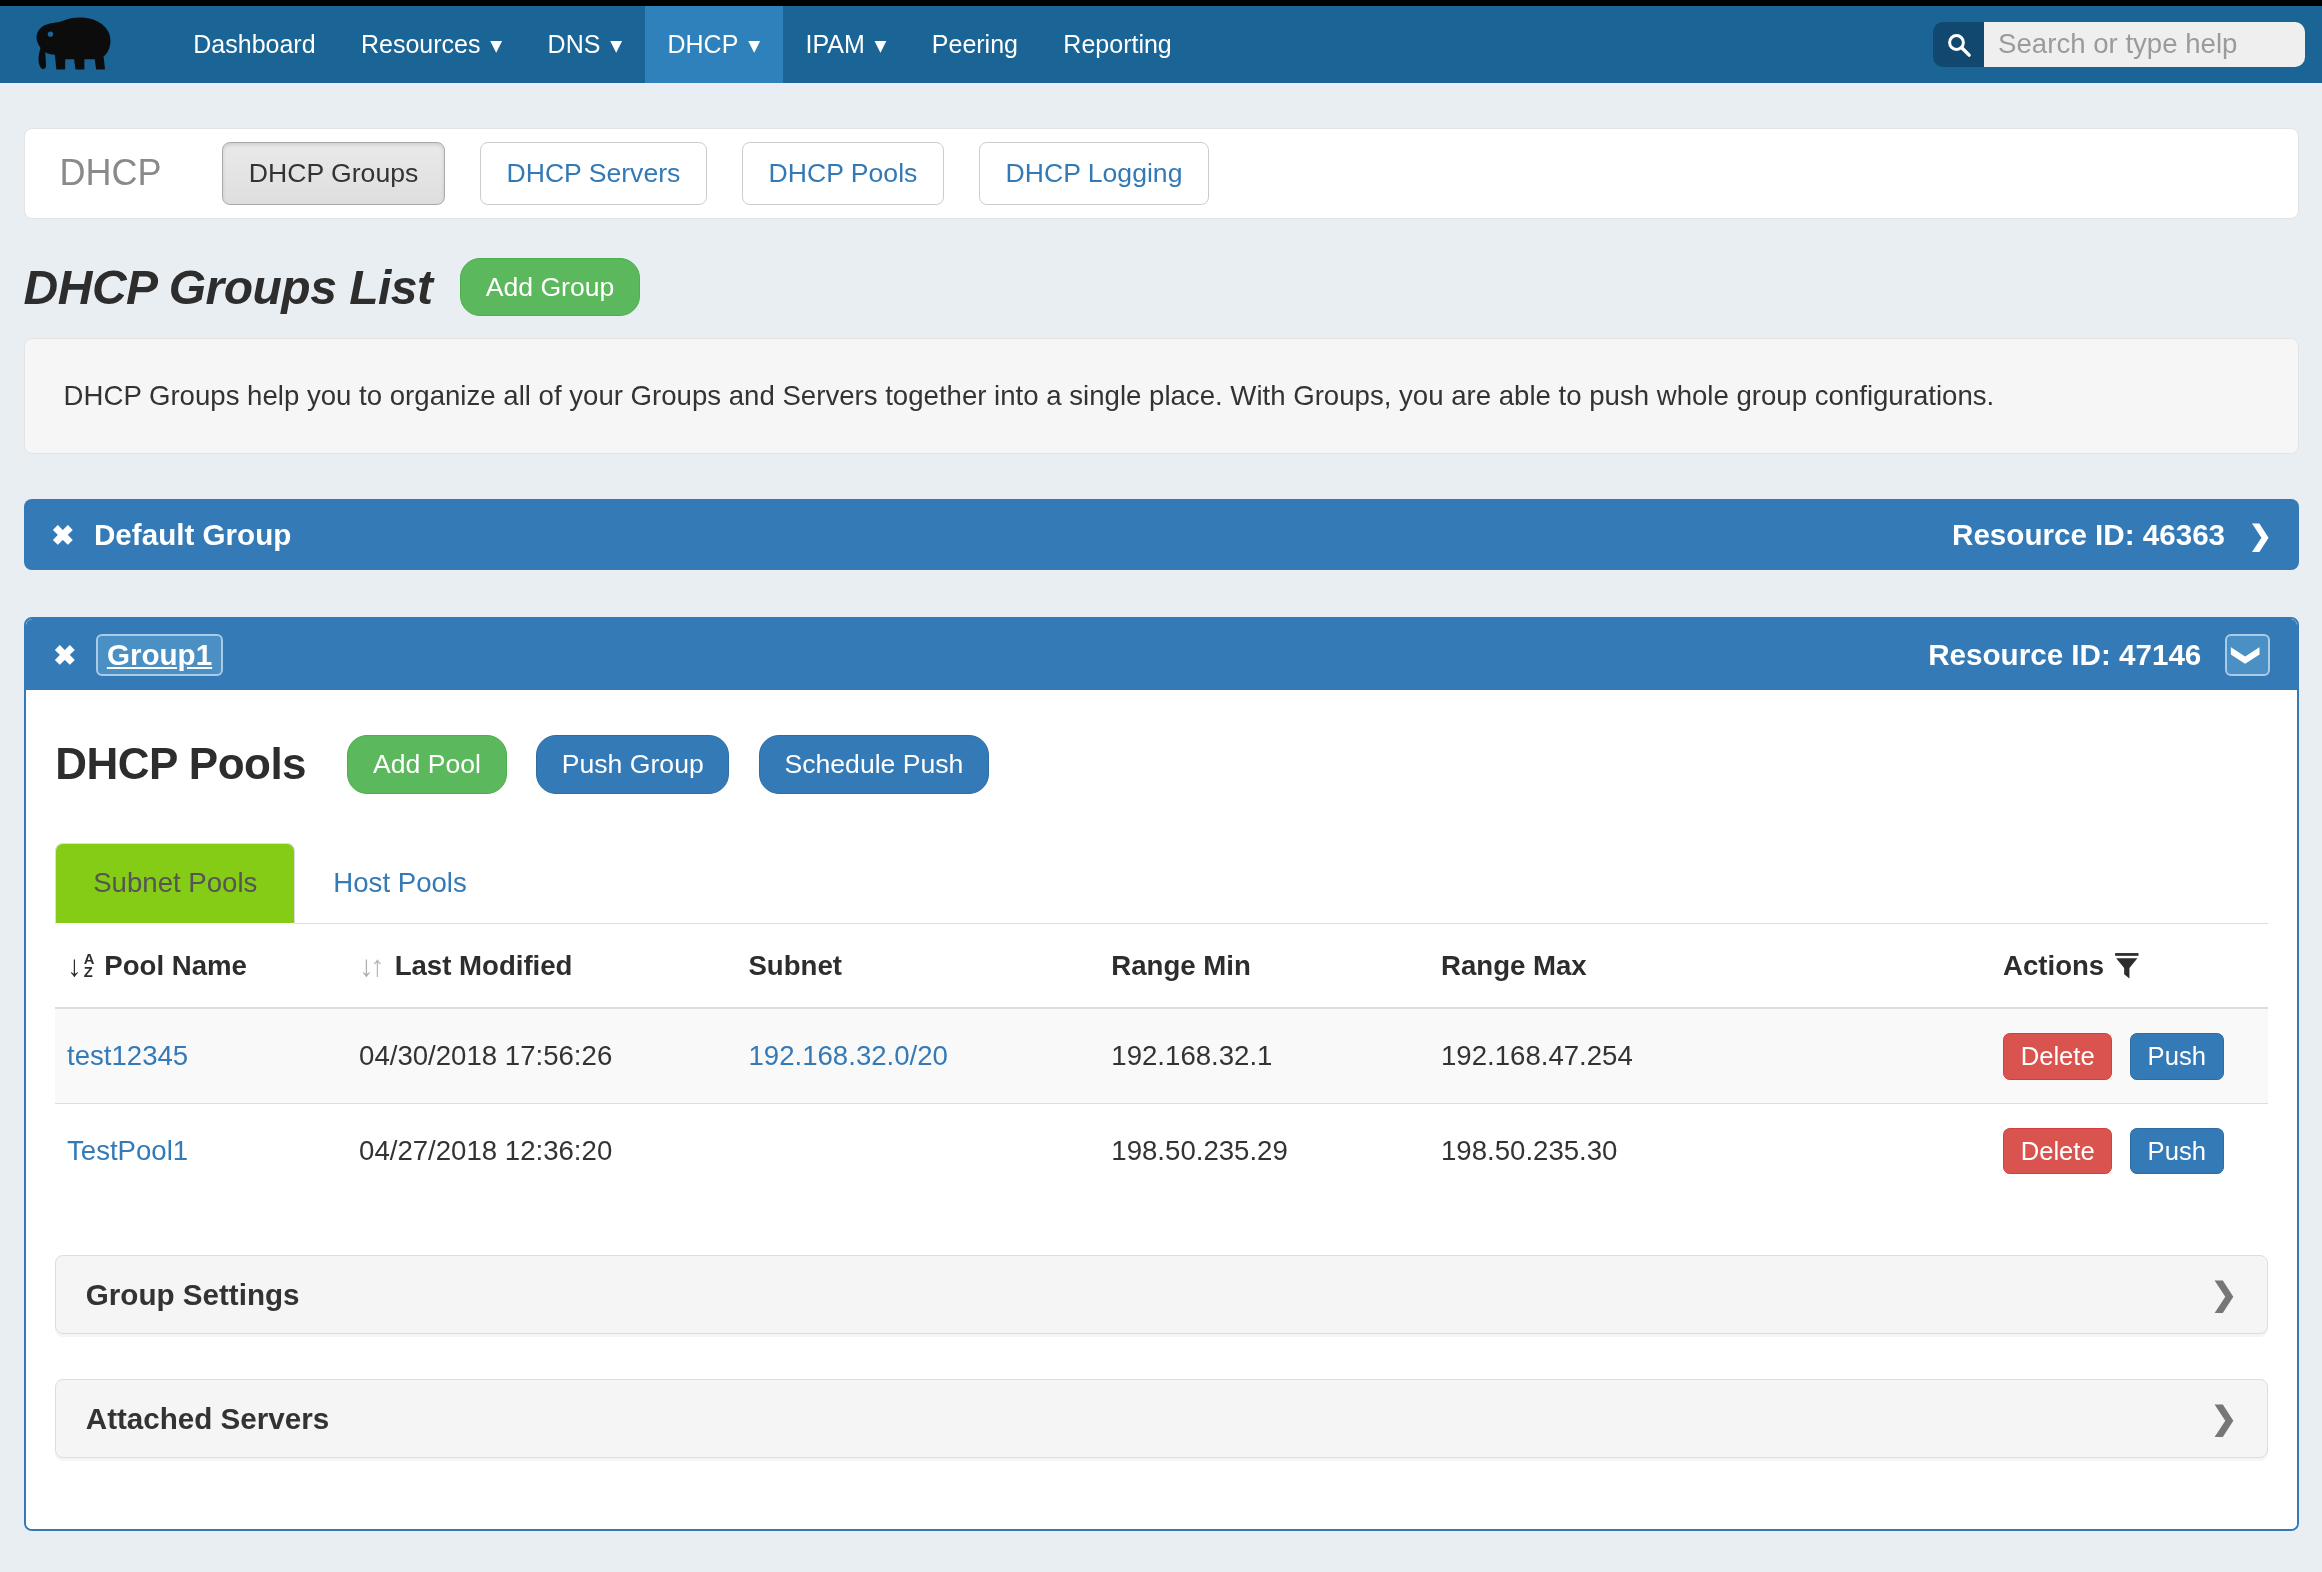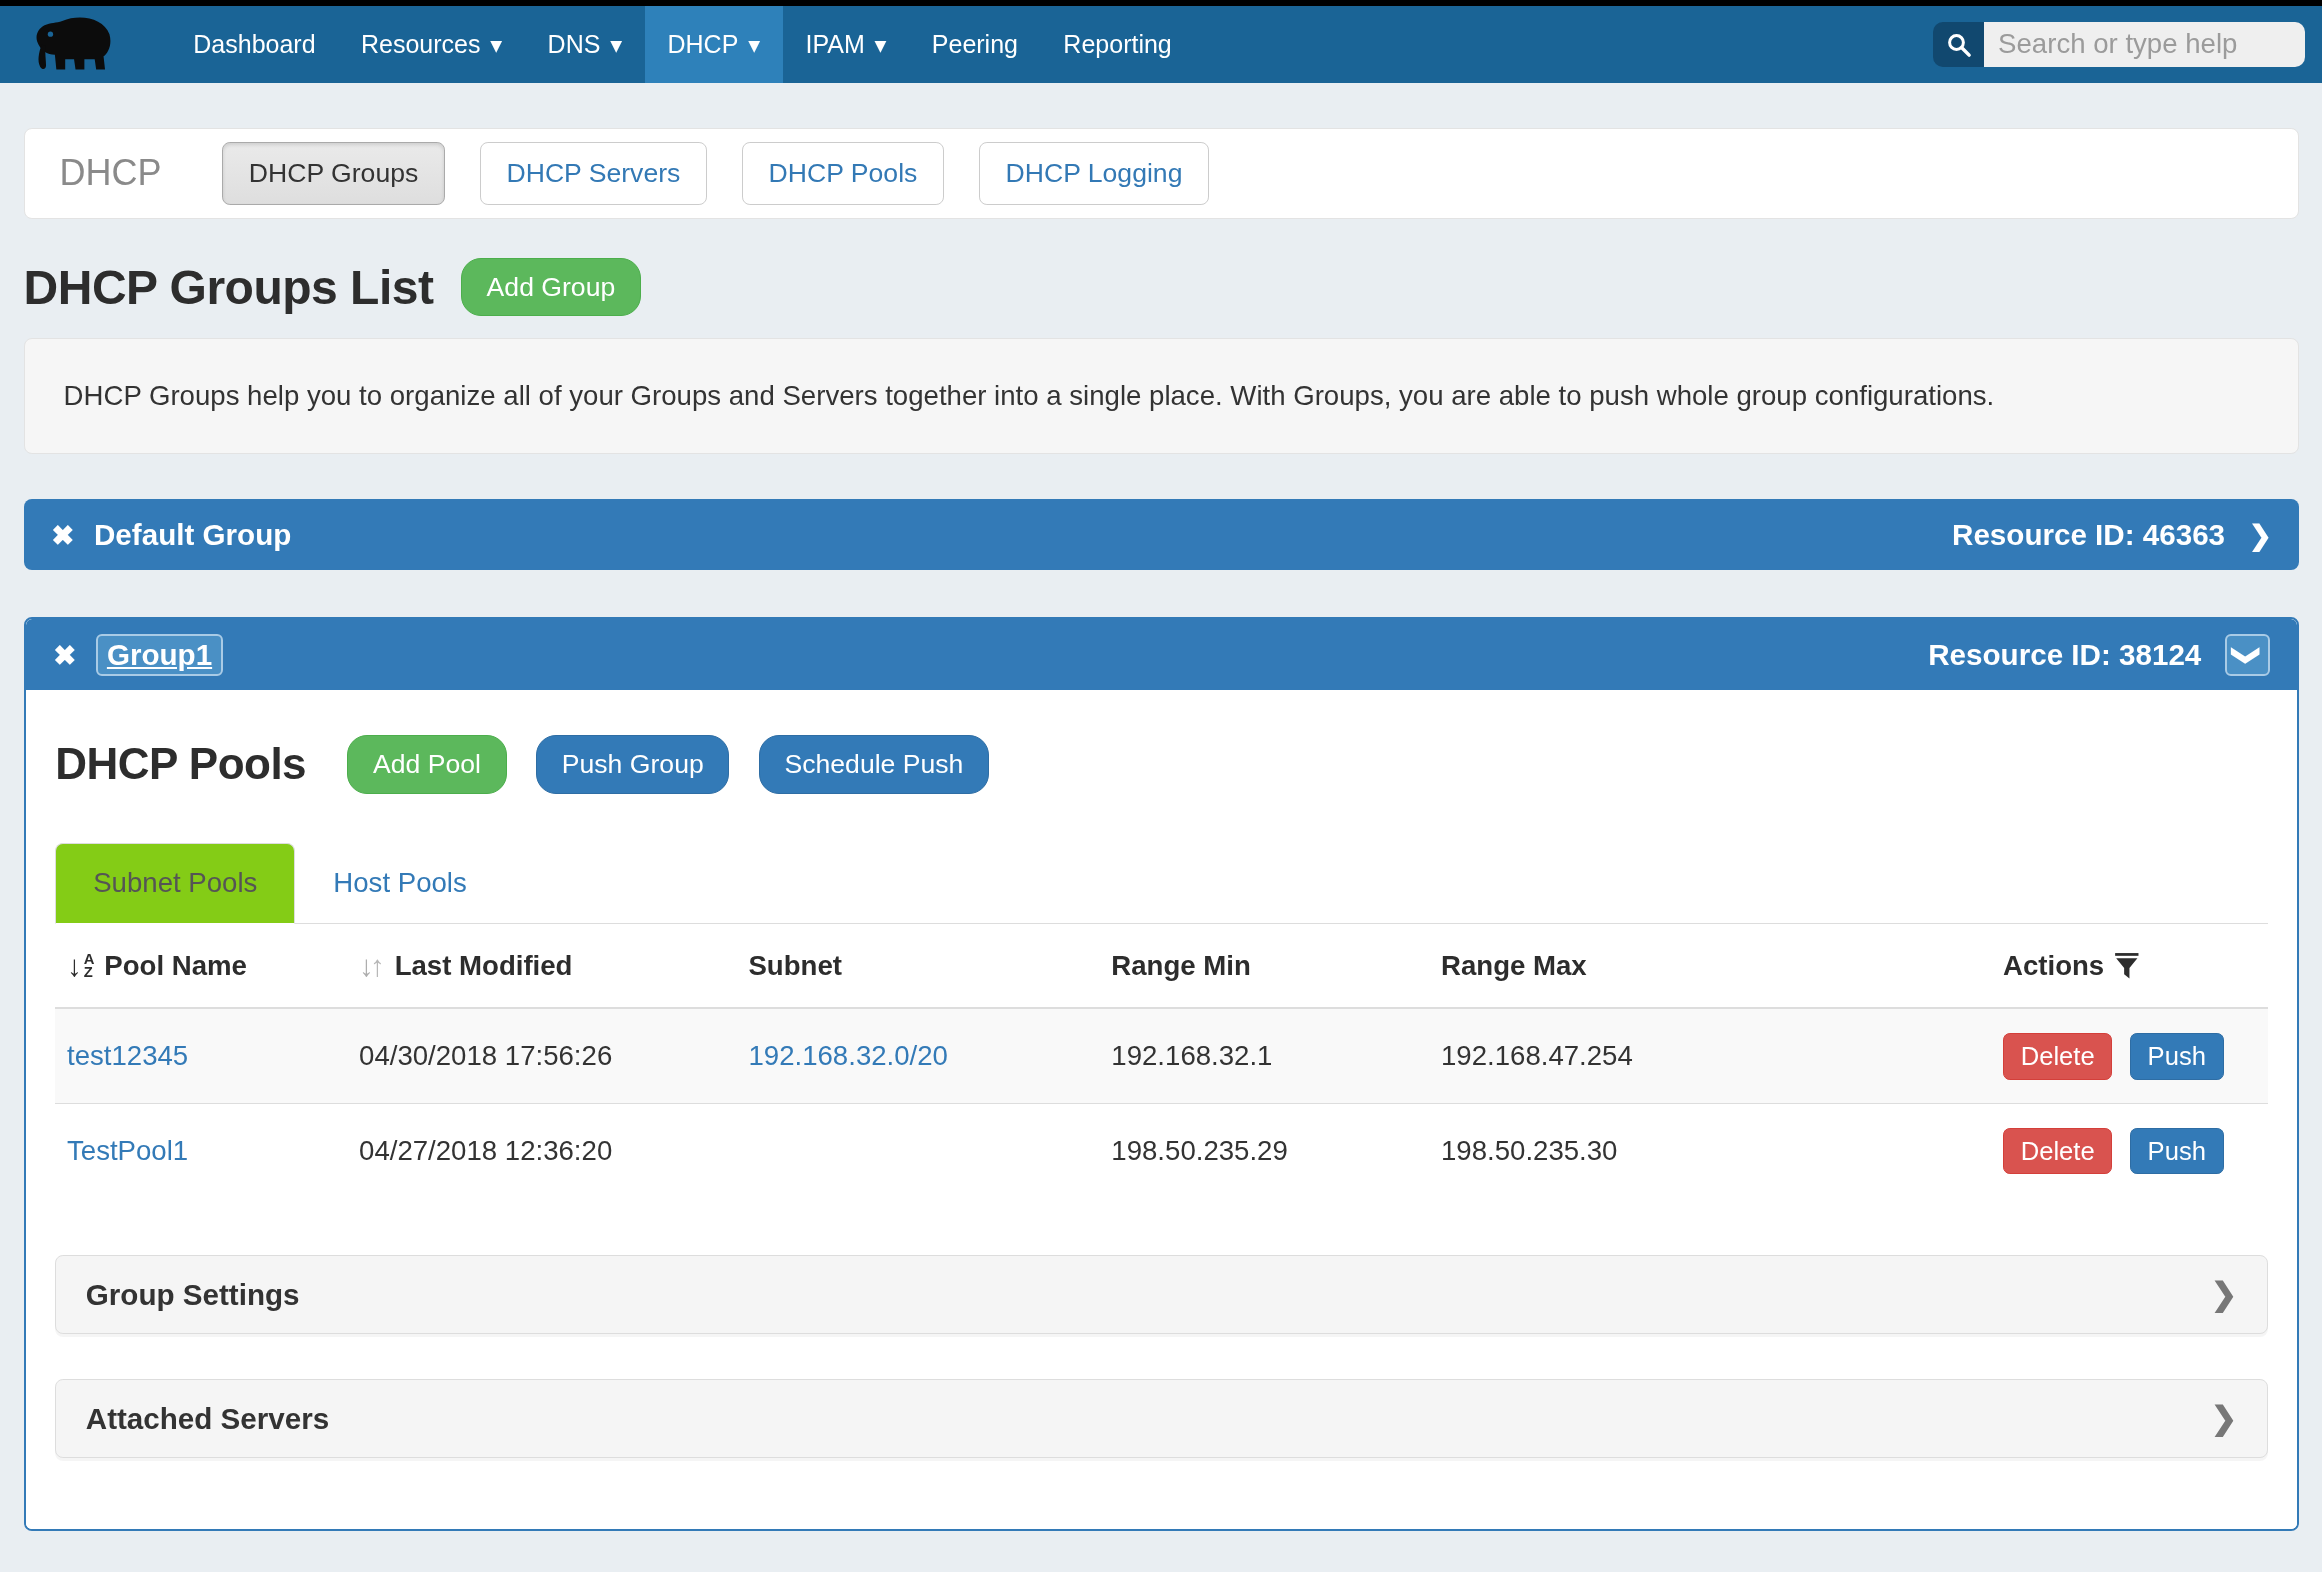--- a/index.html
+++ b/index.html
@@ -52,21 +52,21 @@
     border: 1px solid #ccc; background: #fff; color: #3379b5;
     cursor: pointer; font-family: Liberation Sans, sans-serif;
   }
   .pill-btn.active {
     background: linear-gradient(#eaeaea, #dedede); border-color: #aaa;
     color: #333; box-shadow: inset 0 2px 3.9px rgba(0,0,0,.12);
   }
 
   
   .title-row { display: flex; align-items: center; gap: 27.6px; margin-top: 39px; }
-  h1.page-title { font-size: 48px; font-weight: 700; color: #2d2d2d; letter-spacing: -0.5px; }
+  h1.page-title { font-size: 48px; font-weight: 700; color: #2d2d2d; letter-spacing: -0.5px; font-style: italic; }
   .btn {
     border: none; cursor: pointer; color: #fff; border-radius: 20px;
     font-family: "Liberation Sans", sans-serif;
   }
   .btn-success { background: #5cb85c; border: 1px solid #4cae4c; }
   .btn-primary { background: #337ab7; border: 1px solid #2e6da4; }
   .btn-danger  { background: #d9534f; border: 1px solid #d43f3a; }
   .btn-lg { font-size: 26.6px; padding: 12.8px 24.6px; }
 
   
@@ -231,21 +231,21 @@
     </div>
   </div>
 
   <div class="group-panel">
     <div class="group-bar">
       <div class="left">
         <span class="icon-x"></span>
         <span class="focus-box"><a class="group-name-link">Group1</a></span>
       </div>
       <div class="right">
-        <span>Resource ID: 38124</span>
+        <span>Resource ID: 47146</span>
         <span class="focus-box"><span class="chev-d"></span></span>
       </div>
     </div>
 
     <div class="panel-body">
 
       <div class="pools-head">
         <h2 class="pools-title">DHCP Pools</h2>
         <button class="btn btn-success btn-lg">Add Pool</button>
         <button class="btn btn-primary btn-lg">Push Group</button>

